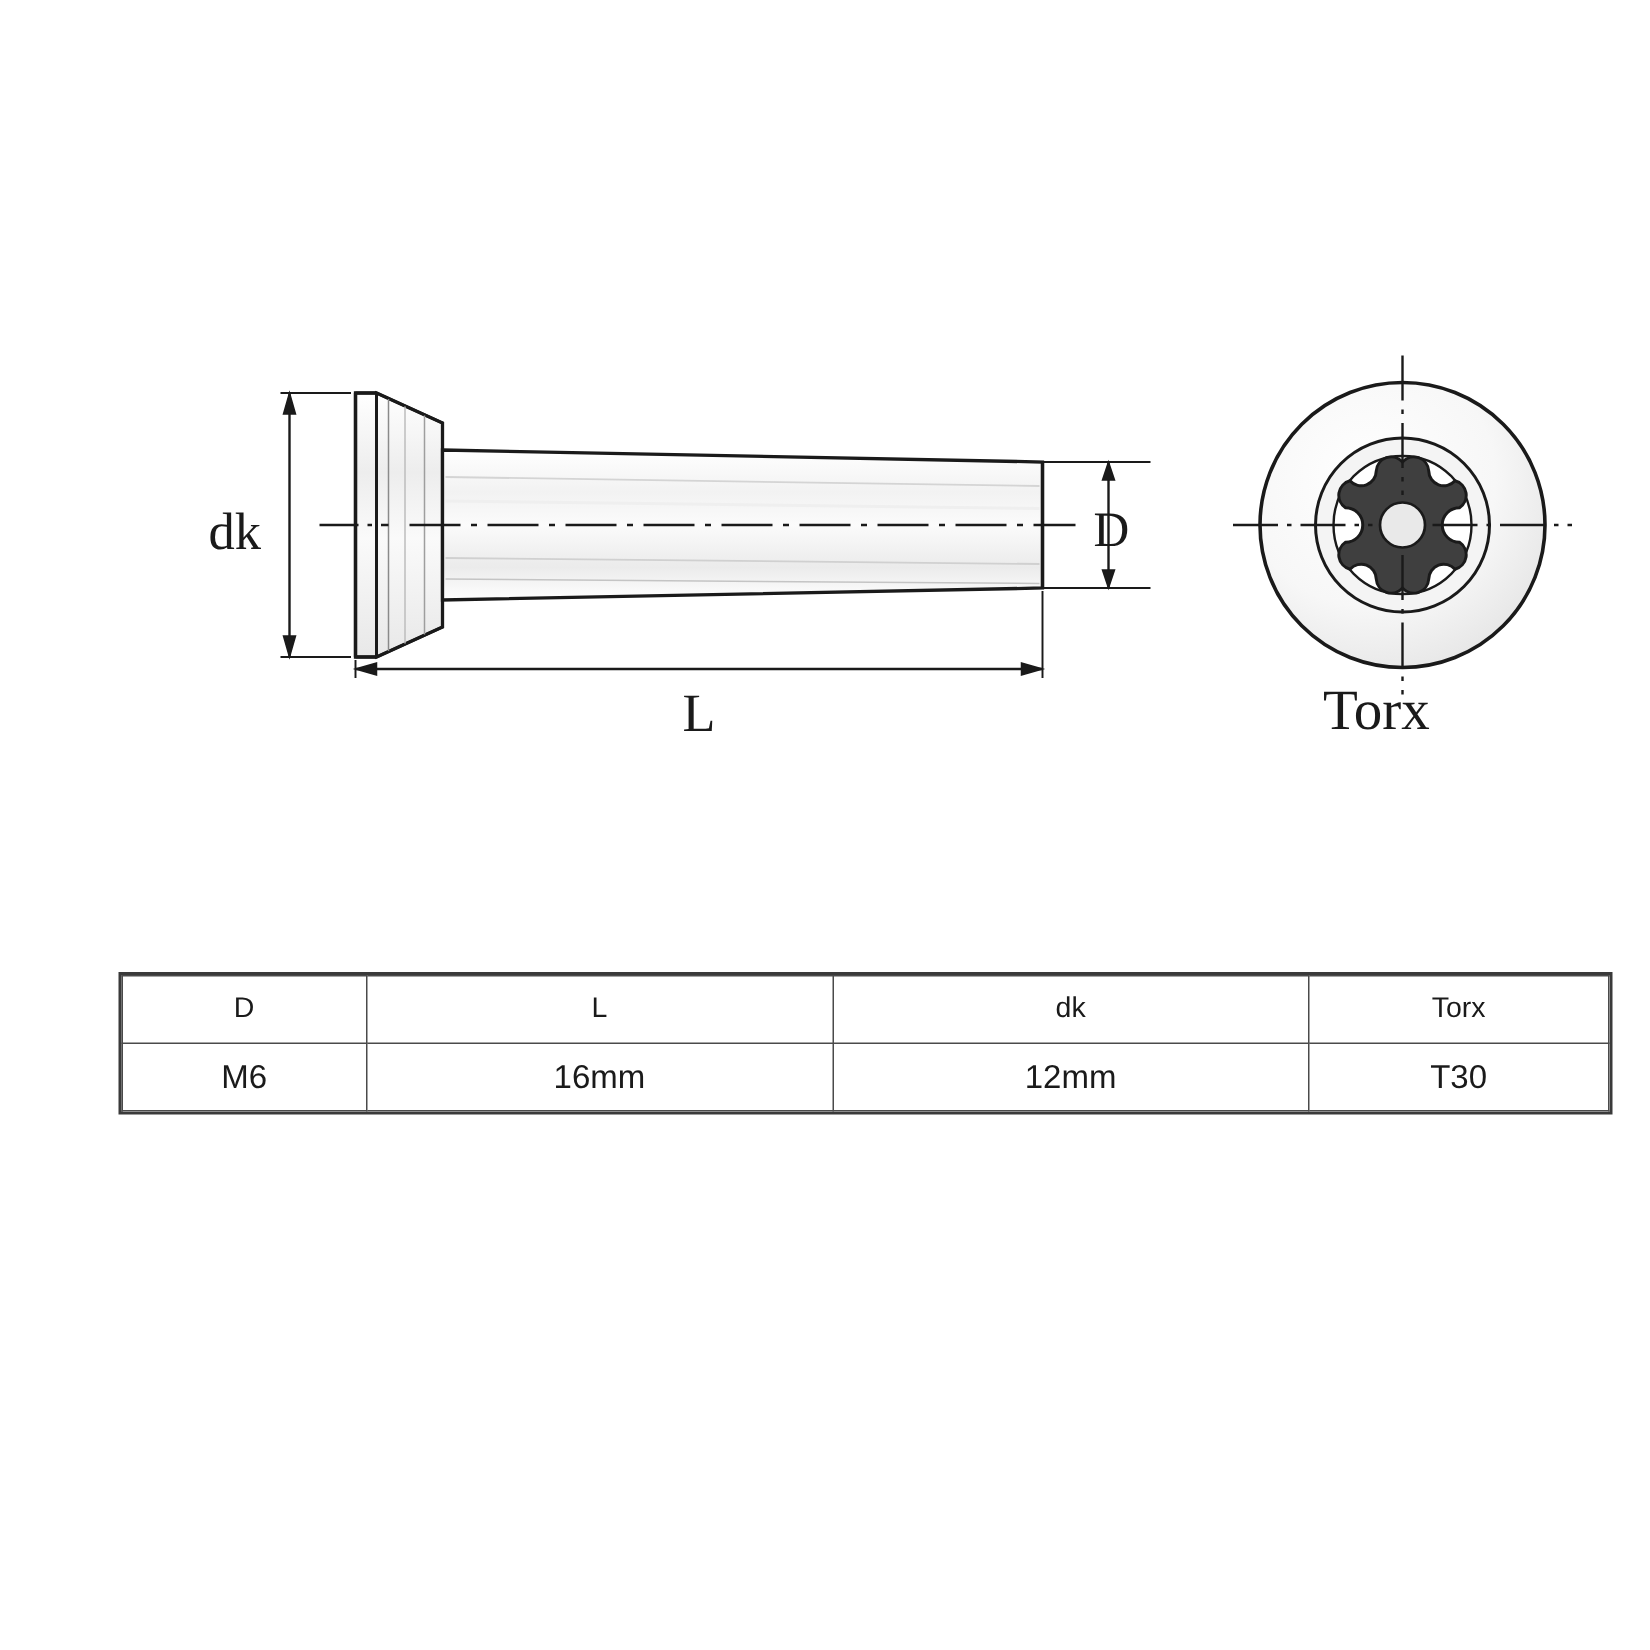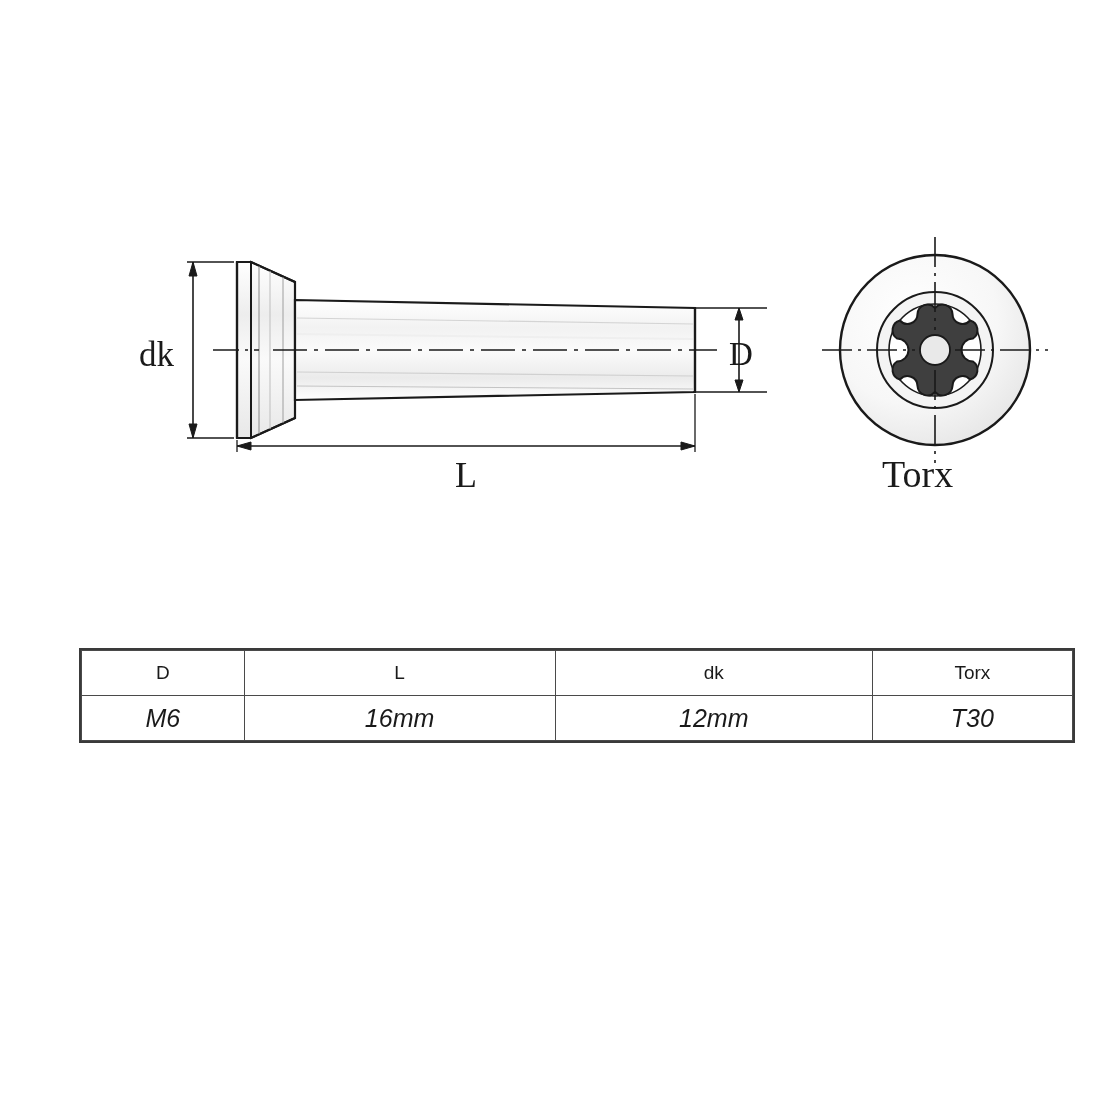--- a/index.html
+++ b/index.html
@@ -84,22 +84,21 @@
     border: 1px solid #4a4a4a;
     height: 42px;
     text-align: center;
     vertical-align: middle;
     font-family: "Liberation Sans", sans-serif;
     font-size: 19px;
     color: #1a1a1a;
     background: #ffffff;
   }
   table.tbl tr.values td {
-    font-size: 25px;
-    font-style: italic;
+    font-size: 22px;
   }
   col.c1 { width: 16.4%; }
   col.c2 { width: 31.4%; }
   col.c3 { width: 32.0%; }
   col.c4 { width: 20.2%; }
 </style>
 </head>
 <body>
 
 <div class="stage">

